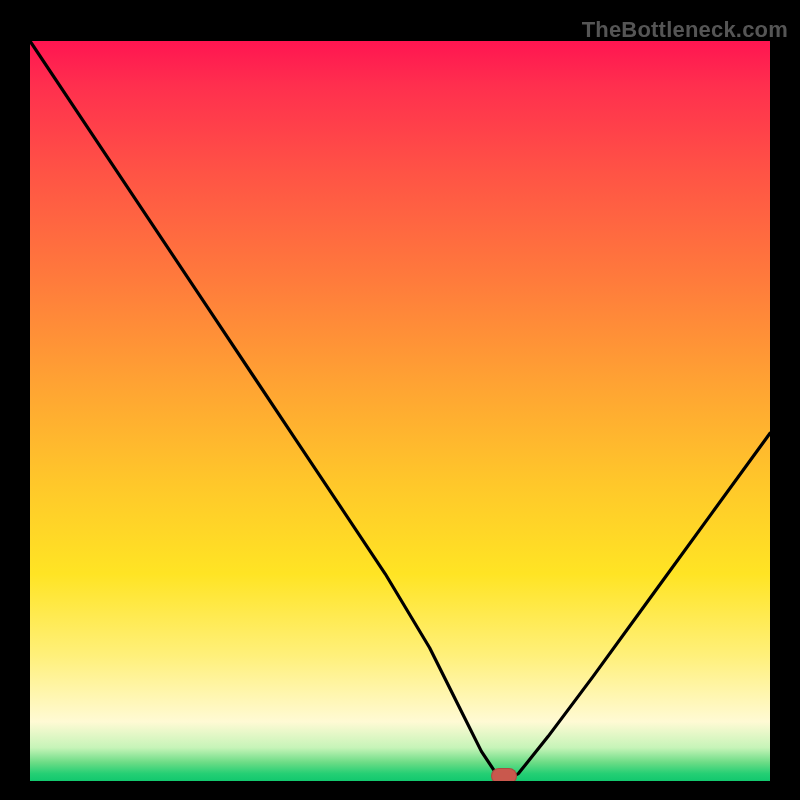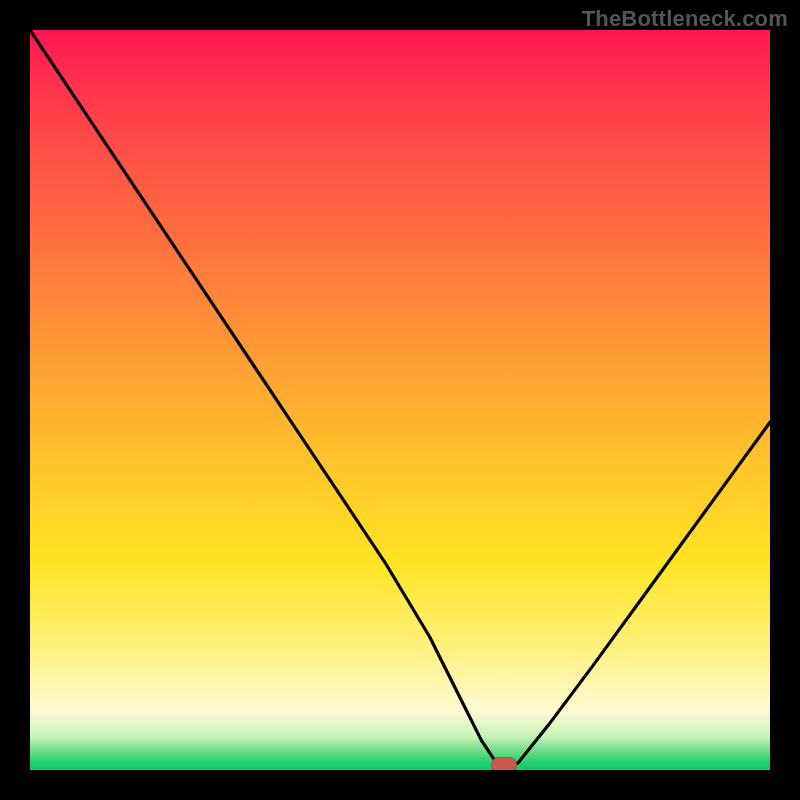--- a/index.html
+++ b/index.html
@@ -9,20 +9,21 @@
     height: 800px;
     background: #000;
     overflow: hidden;
     font-family: Arial, Helvetica, sans-serif;
   }
   .frame {
     position: relative;
     width: 800px;
     height: 704px;
     background: #000;
+    margin-top: 11px;
   }
   .watermark {
     position: absolute;
     top: 6px;
     right: 12px;
     color: #555;
     font-size: 22px;
     font-weight: 600;
     letter-spacing: 0.2px;
     z-index: 10;

